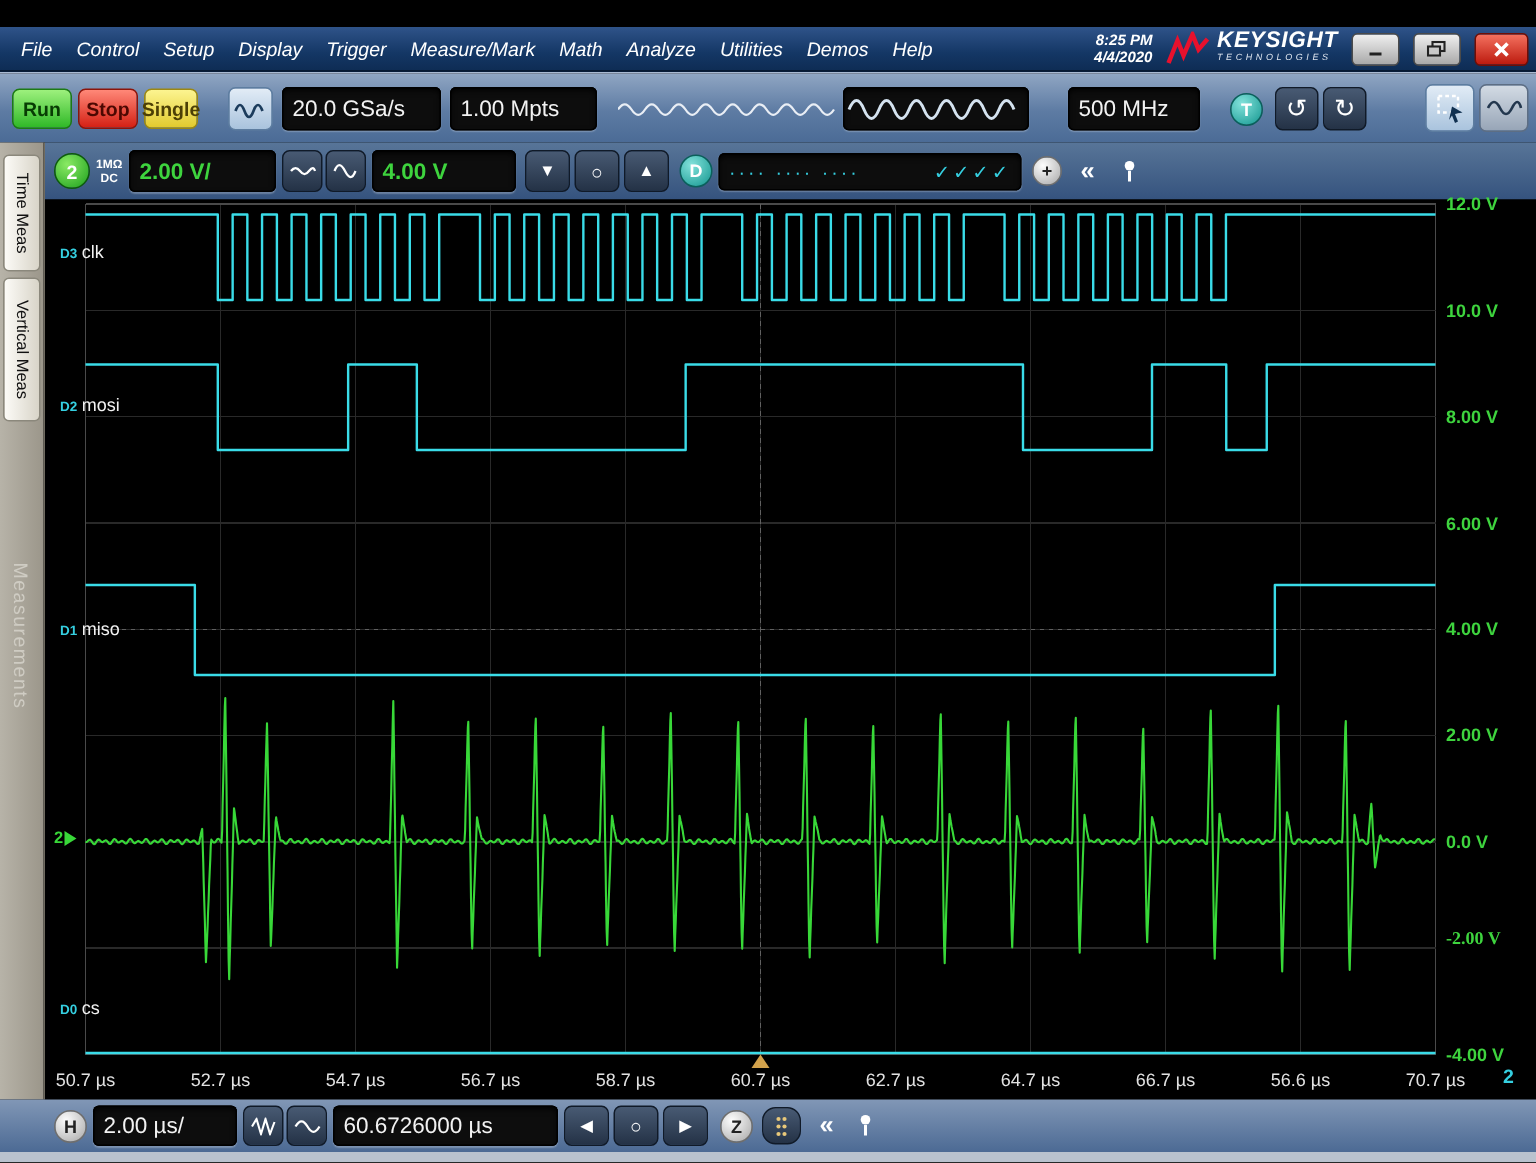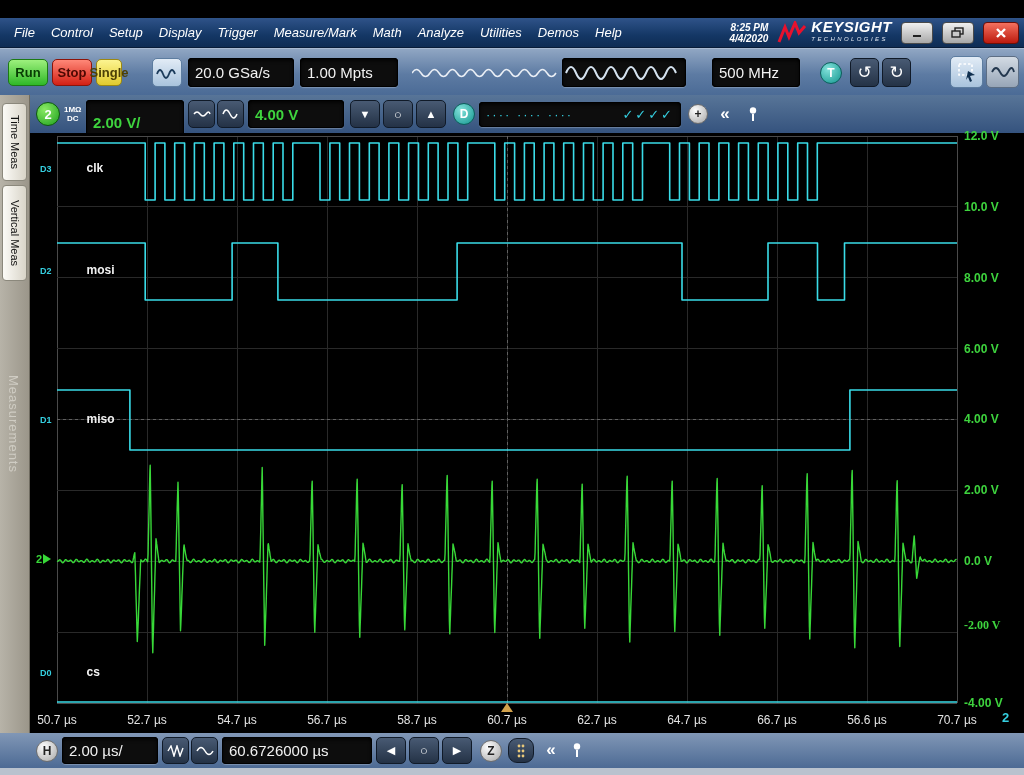--- a/index.html
+++ b/index.html
@@ -42,21 +42,21 @@
   .impstack{position:absolute;color:#fff;font-size:8px;line-height:9px;font-weight:bold;text-align:center;}
   
   .sidebar{position:absolute;left:0;top:95px;width:30px;height:638px;background:linear-gradient(to right,#b7b3a8,#9b968a);border-right:1px solid #6f6b60;box-sizing:border-box;}
   .vtab{position:absolute;left:2px;width:25px;writing-mode:vertical-rl;display:flex;align-items:center;justify-content:center;
     background:linear-gradient(to right,#fcfbf7,#d8d4c8);border:1px solid #8b887c;border-radius:4px;font-size:11px;color:#111;box-sizing:border-box;}
   .watermark{position:absolute;left:6px;writing-mode:vertical-rl;font-size:13px;color:#cfccc3;letter-spacing:1px;}
   
   .scope{position:absolute;left:30px;top:133px;width:994px;height:600px;background:#000;overflow:visible;}
   .dlabel{position:absolute;display:flex;align-items:baseline;gap:3px;}
   .dlabel .did{color:#35cfe0;font-size:9px;font-weight:bold;}
-  .dlabel .dname{color:#f2f2f2;font-size:12px;font-weight:bold;margin-left:32px;}
+  .dlabel .dname{color:#f2f2f2;font-size:12px;font-weight:normal;}
   .vlabel{position:absolute;left:934px;color:#3ed43e;font-size:12px;font-weight:bold;white-space:nowrap;}
   .tlabel{position:absolute;top:580px;width:64px;margin-left:-32px;text-align:center;color:#e2e2e2;font-size:12px;white-space:nowrap;}
   .gmark{position:absolute;left:6px;top:420px;display:flex;align-items:center;gap:1px;}
   .gmark .gnum{color:#38d838;font-size:11px;font-weight:bold;}
   .gtri{width:0;height:0;border-left:8px solid #38d838;border-top:5px solid transparent;border-bottom:5px solid transparent;}
   .trigmark{position:absolute;left:471px;top:570px;width:0;height:0;border-left:6px solid transparent;border-right:6px solid transparent;border-bottom:9px solid #d2a24c;}
   .axismark{position:absolute;left:972px;top:577px;color:#35cfe0;font-size:13px;font-weight:bold;}
   .glyph{font-weight:normal;}
 </style>
 </head>
@@ -110,21 +110,21 @@
     </div>
   </div>
 
   <div class="toolbar">
     <div class="abtn run" style="left:8px;top:10px;width:40px;height:27px;">
         <span>Run</span>
       </div>
     <div class="abtn stop" style="left:52px;top:10px;width:40px;height:27px;">
         <span>Stop</span>
       </div>
-    <div class="abtn single" style="left:96px;top:10px;width:26px;height:27px;">
+    <div class="abtn single" style="left:96px;top:10px;width:36px;height:27px;">
         <span>Single</span>
       </div>
     <div class="abtn lightbtn" style="left:152px;top:9px;width:30px;height:29px;">
       <svg width="22" height="16" viewBox="0 0 22 16">
         <path d="M1 9 Q4 1 7 9 T13 9 T19 9" fill="none" stroke="#1c3c5c" stroke-width="1.8"></path>
       </svg>
     </div>
     <div class="field" style="left:188px;top:9px;width:106px;height:29px;">
         <span>20.0 GSa/s</span>
       </div>
@@ -165,21 +165,21 @@
   </div>
 
   <div class="chanbar">
     <div class="badge green" style="left:6px;top:7px;">
         <span>2</span>
       </div>
     <div class="impstack" style="left:34px;top:10px;">
       <div>1MΩ</div>
       <div>DC</div>
     </div>
-    <div class="field greenv" style="left:56px;top:5px;width:98px;height:44px;text-align:right;">
+    <div class="field greenv" style="left:56px;top:5px;width:98px;height:28px;text-align:right;">
         <span>2.00 V/</span>
       </div>
     <div class="abtn navbtn" style="left:158px;top:5px;width:27px;height:28px;">
       <svg width="18" height="12" viewBox="0 0 18 12">
           <path d="M1 6 Q4 2 7 6 T13 6 T17 6" fill="none" stroke="#fff" stroke-width="1.5"></path>
         </svg>
     </div>
     <div class="abtn navbtn" style="left:187px;top:5px;width:27px;height:28px;">
       <svg width="18" height="16" viewBox="0 0 18 16">
           <path d="M1 8 Q4 0 8 8 T15 8" fill="none" stroke="#fff" stroke-width="1.5"></path>

